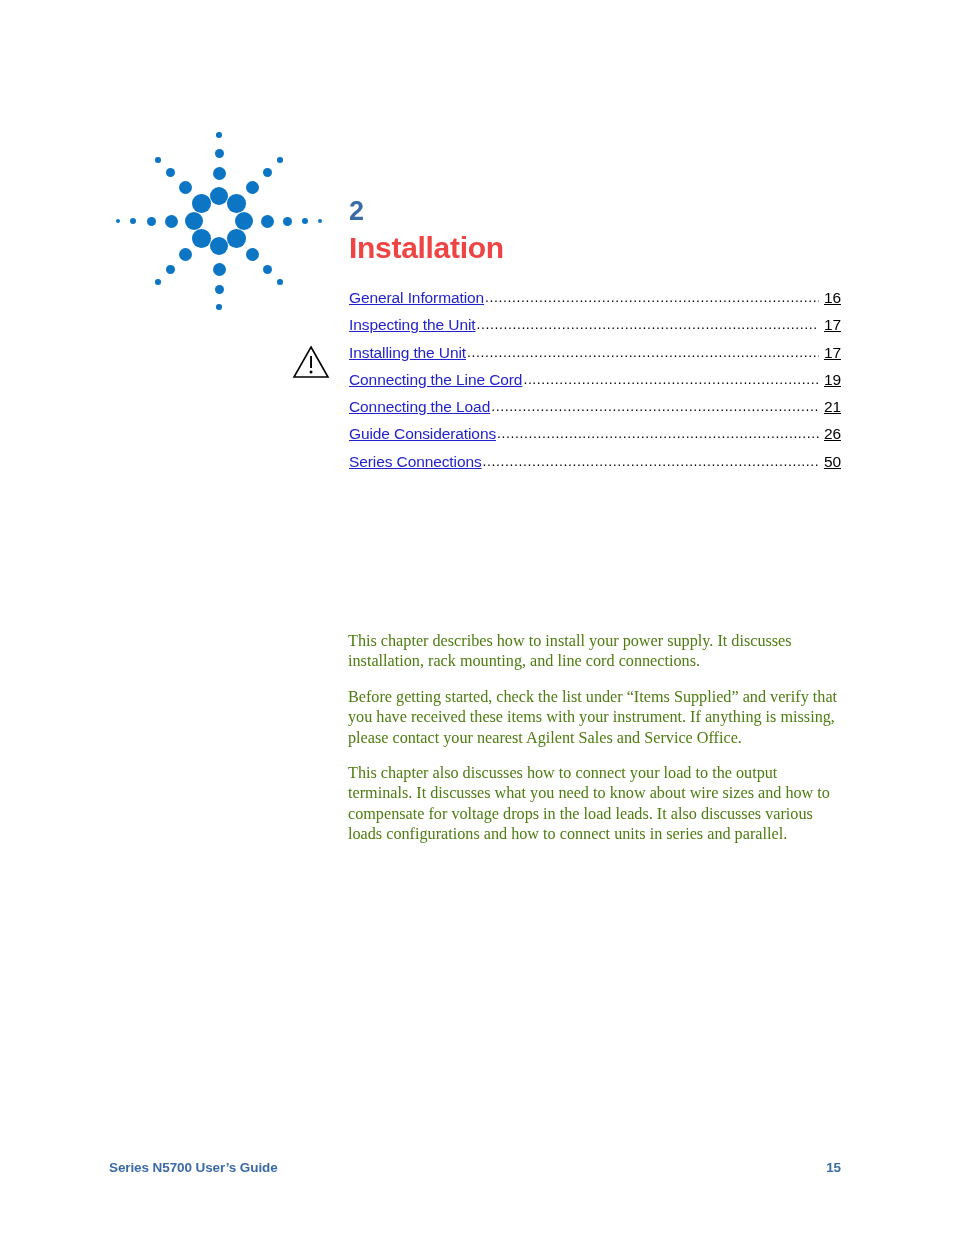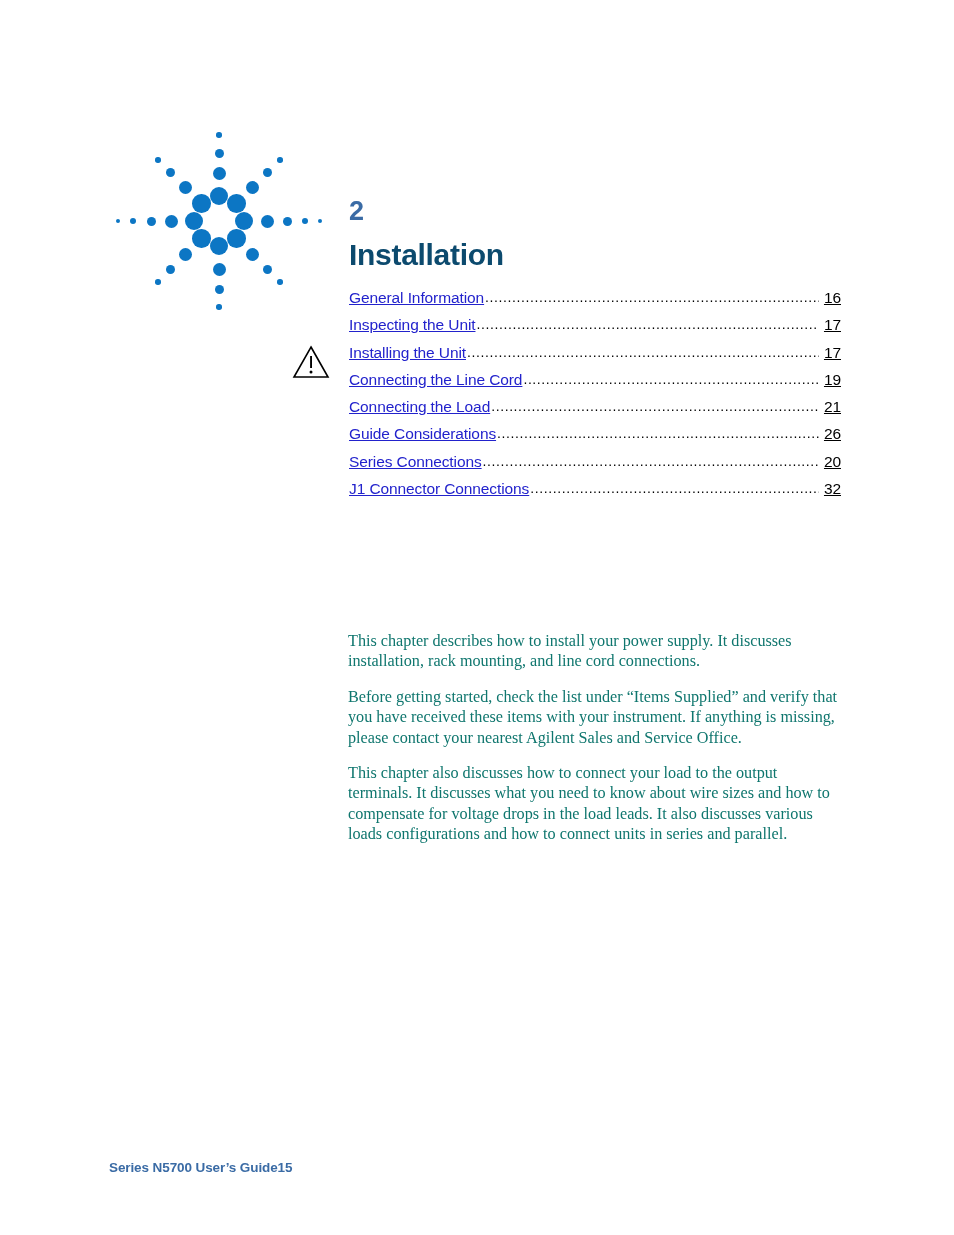--- a/index.html
+++ b/index.html
@@ -46,22 +46,22 @@
     font-size: 27px;
     line-height: 30px;
     color: #3a6ba5;
     letter-spacing: -0.2px;
   }
   .chapter-title {
     font-family: "Liberation Sans Narrow", "Liberation Sans", sans-serif;
     font-weight: bold;
     font-size: 30px;
     line-height: 36px;
-    color: #0c4a6e;
-    margin-top: 11px;
+    color: #ef4444;
+    margin-top: 4px;
     letter-spacing: -0.3px;
   }
 
   
   #toc {
     position: absolute;
     left: 349px;
     top: 289px;
     width: 492px;
   }
@@ -115,40 +115,40 @@
     width: 38px;
     height: 38px;
   }
 
   
   #body-copy {
     position: absolute;
     left: 348px;
     top: 631px;
     width: 495px;
-    color: #0f766e;
+    color: #4d7c0f;
     font-family: "Liberation Serif", "DejaVu Serif", serif;
     font-size: 16.2px;
     line-height: 20.4px;
   }
   #body-copy p {
     margin: 0 0 15px 0;
   }
   #body-copy p:last-child {
     margin-bottom: 0;
   }
 
   
   #footer {
     position: absolute;
     left: 109px;
     top: 1160px;
     width: 732px;
     display: flex;
-    justify-content: flex-start;
+    justify-content: space-between;
     align-items: baseline;
     font-family: "Liberation Sans Narrow", "Liberation Sans", sans-serif;
     font-weight: bold;
     font-size: 13.5px;
     color: #3a6ba5;
     letter-spacing: -0.1px;
   }
 </style>
 </head>
 <body>
@@ -231,27 +231,21 @@
       <div class="toc-row">
         <span class="toc-link">Guide Considerations</span>
         <span class="toc-leader"></span>
         <span class="toc-gap"></span>
         <span class="toc-page">26</span>
       </div>
       <div class="toc-row">
         <span class="toc-link">Series Connections</span>
         <span class="toc-leader"></span>
         <span class="toc-gap"></span>
-        <span class="toc-page">20</span>
-      </div>
-      <div class="toc-row">
-        <span class="toc-link">J1 Connector Connections</span>
-        <span class="toc-leader"></span>
-        <span class="toc-gap"></span>
-        <span class="toc-page">32</span>
+        <span class="toc-page">50</span>
       </div>
     </div>
 
   <div id="warning-triangle">
     <svg width="38" height="38" viewBox="0 0 38 38" aria-hidden="true">
       <polygon points="19,4 36,34 2,34" fill="none" stroke="#000000" stroke-width="1.6" stroke-linejoin="miter"></polygon>
       <rect x="18.1" y="13" width="1.9" height="12" fill="#000000"></rect>
       <circle cx="19" cy="29" r="1.5" fill="#000000"></circle>
     </svg>
   </div>

